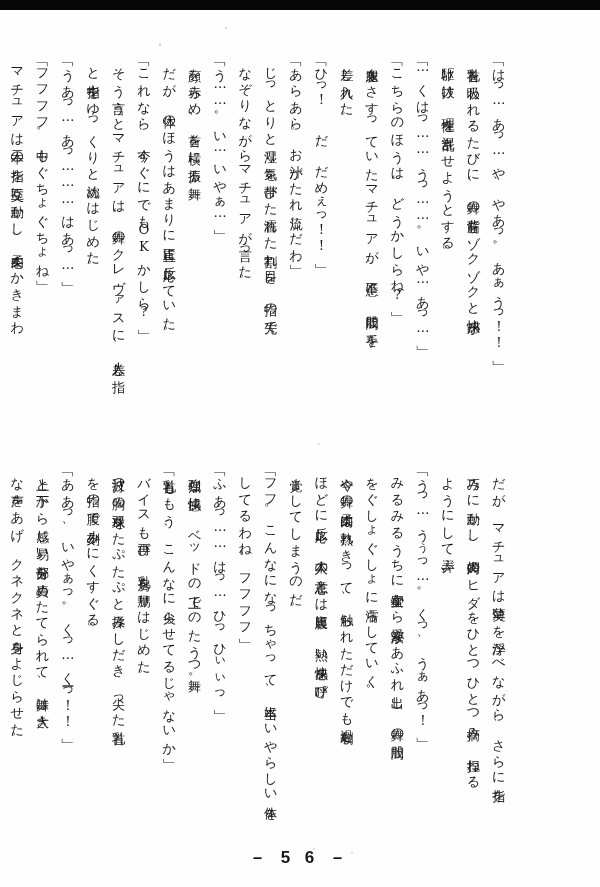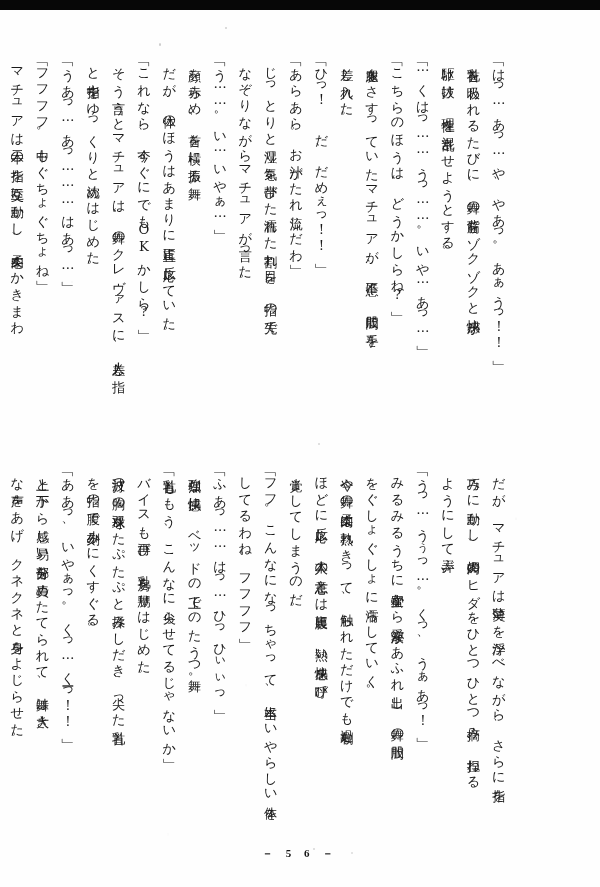--- a/index.html
+++ b/index.html
@@ -89,22 +89,22 @@
     padding: 0;
   }
 
   
   .page-number {
     position: absolute;
     left: 0;
     right: 0;
     top: 846px;
     text-align: center;
-    font-family: Liberation Serif, serif;
-    font-size: 11px;
+    font-family: Liberation Sans, sans-serif;
+    font-size: 17px;
     font-weight: 700;
     letter-spacing: 5px;
     color: #161616;
   }
 </style>
 </head>
 <body>
 
 <div class="page">
 

